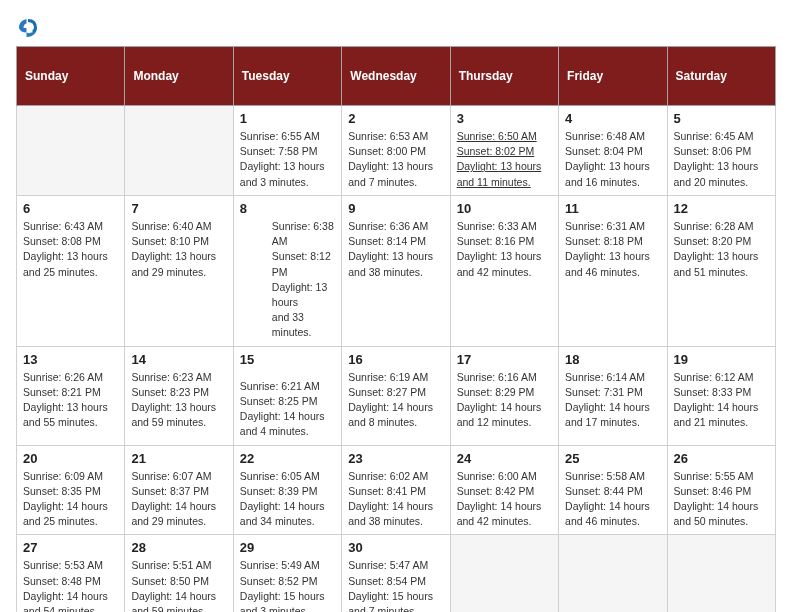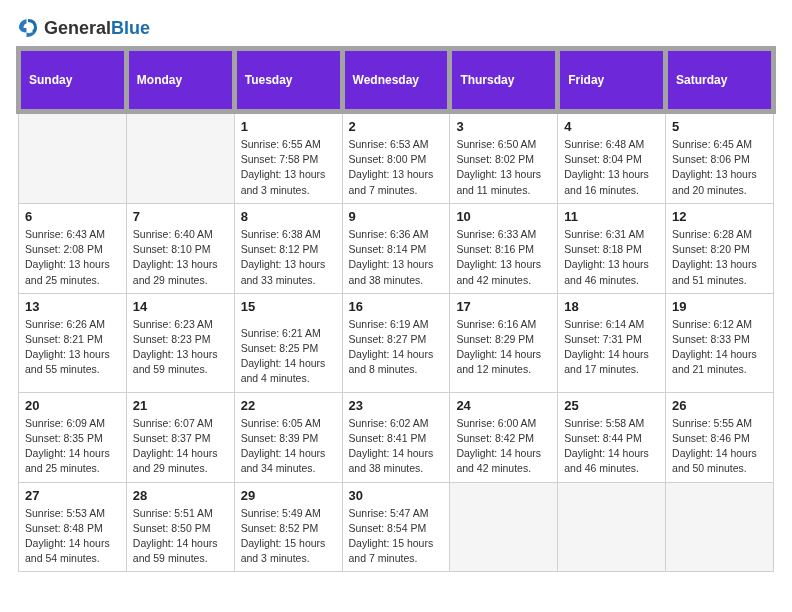--- a/index.html
+++ b/index.html
@@ -46,26 +46,26 @@
     .subtitle {
       font-size: 15px;
       color: #555;
     }
     table {
       width: 100%;
       border-collapse: collapse;
       font-size: 11px;
     }
     thead tr th {
-      background-color: #6d28d9;
+      background-color: #7f1d1d;
       color: #fff;
       text-align: left;
       padding: 22px 8px;
       font-size: 12px;
-      border: 5px solid #a3a3a3;
+      border: 1px solid #a3a3a3;
     }
     tbody tr td {
       border: 1px solid #d0d0d0;
       vertical-align: top;
       padding: 5px 6px;
       width: calc(100% / 7);
       height: 85px;
     }
     .day-num {
       font-weight: bold;
@@ -92,23 +92,20 @@
 <body>
 
 <div class="header-area">
   <div class="logo">
     <svg class="logo-icon" viewBox="0 0 32 32" xmlns="http://www.w3.org/2000/svg">
       <rect x="0" y="0" width="32" height="32" fill="#fff"></rect>
       <path d="M4 16 Q4 6 14 4 L14 10 Q10 11 10 16 L14 16 L14 22 Q6 22 4 16Z" fill="#2979c0"></path>
       <path d="M16 4 Q28 4 28 16 Q28 22 22 25 L22 19 Q24 17 24 16 Q24 8 16 8Z" fill="#1a6eb0"></path>
       <path d="M14 22 L14 28 Q22 28 26 22 L20 22 Q18 24 14 22Z" fill="#2979c0"></path>
     </svg>
-    <div>
-      <span class="logo-text-general">General</span><span class="logo-text-blue">Blue</span>
-    </div>
   </div>
 </div>
 
 <table>
   <thead>
     <tr id="weekday-header">
     <th>Sunday</th>
         <th>Monday</th>
         <th>Tuesday</th>
         <th>Wednesday</th>
@@ -130,21 +127,21 @@
         </td>
         <td>
           <div class="day-num">2</div>
           <div class="day-detail" style="white-space: pre-line;">Sunrise: 6:53 AM
 Sunset: 8:00 PM
 Daylight: 13 hours
 and 7 minutes.</div>
         </td>
         <td>
           <div class="day-num">3</div>
-          <div class="day-detail" style="white-space: pre-line;">Sunrise: 6:50 AM
+          <div class="day-detail" style="white-space: pre-line; text-decoration: underline;">Sunrise: 6:50 AM
 Sunset: 8:02 PM
 Daylight: 13 hours
 and 11 minutes.</div>
         </td>
         <td>
           <div class="day-num">4</div>
           <div class="day-detail" style="white-space: pre-line;">Sunrise: 6:48 AM
 Sunset: 8:04 PM
 Daylight: 13 hours
 and 16 minutes.</div>
@@ -154,34 +151,34 @@
           <div class="day-detail" style="white-space: pre-line;">Sunrise: 6:45 AM
 Sunset: 8:06 PM
 Daylight: 13 hours
 and 20 minutes.</div>
         </td>
       </tr>
       <tr>
         <td>
           <div class="day-num">6</div>
           <div class="day-detail" style="white-space: pre-line;">Sunrise: 6:43 AM
-Sunset: 2:08 PM
+Sunset: 8:08 PM
 Daylight: 13 hours
 and 25 minutes.</div>
         </td>
         <td>
           <div class="day-num">7</div>
           <div class="day-detail" style="white-space: pre-line;">Sunrise: 6:40 AM
 Sunset: 8:10 PM
 Daylight: 13 hours
 and 29 minutes.</div>
         </td>
         <td>
           <div class="day-num">8</div>
-          <div class="day-detail" style="white-space: pre-line;">Sunrise: 6:38 AM
+          <div class="day-detail" style="white-space: pre-line; margin-left: 32px;">Sunrise: 6:38 AM
 Sunset: 8:12 PM
 Daylight: 13 hours
 and 33 minutes.</div>
         </td>
         <td>
           <div class="day-num">9</div>
           <div class="day-detail" style="white-space: pre-line;">Sunrise: 6:36 AM
 Sunset: 8:14 PM
 Daylight: 13 hours
 and 38 minutes.</div>

